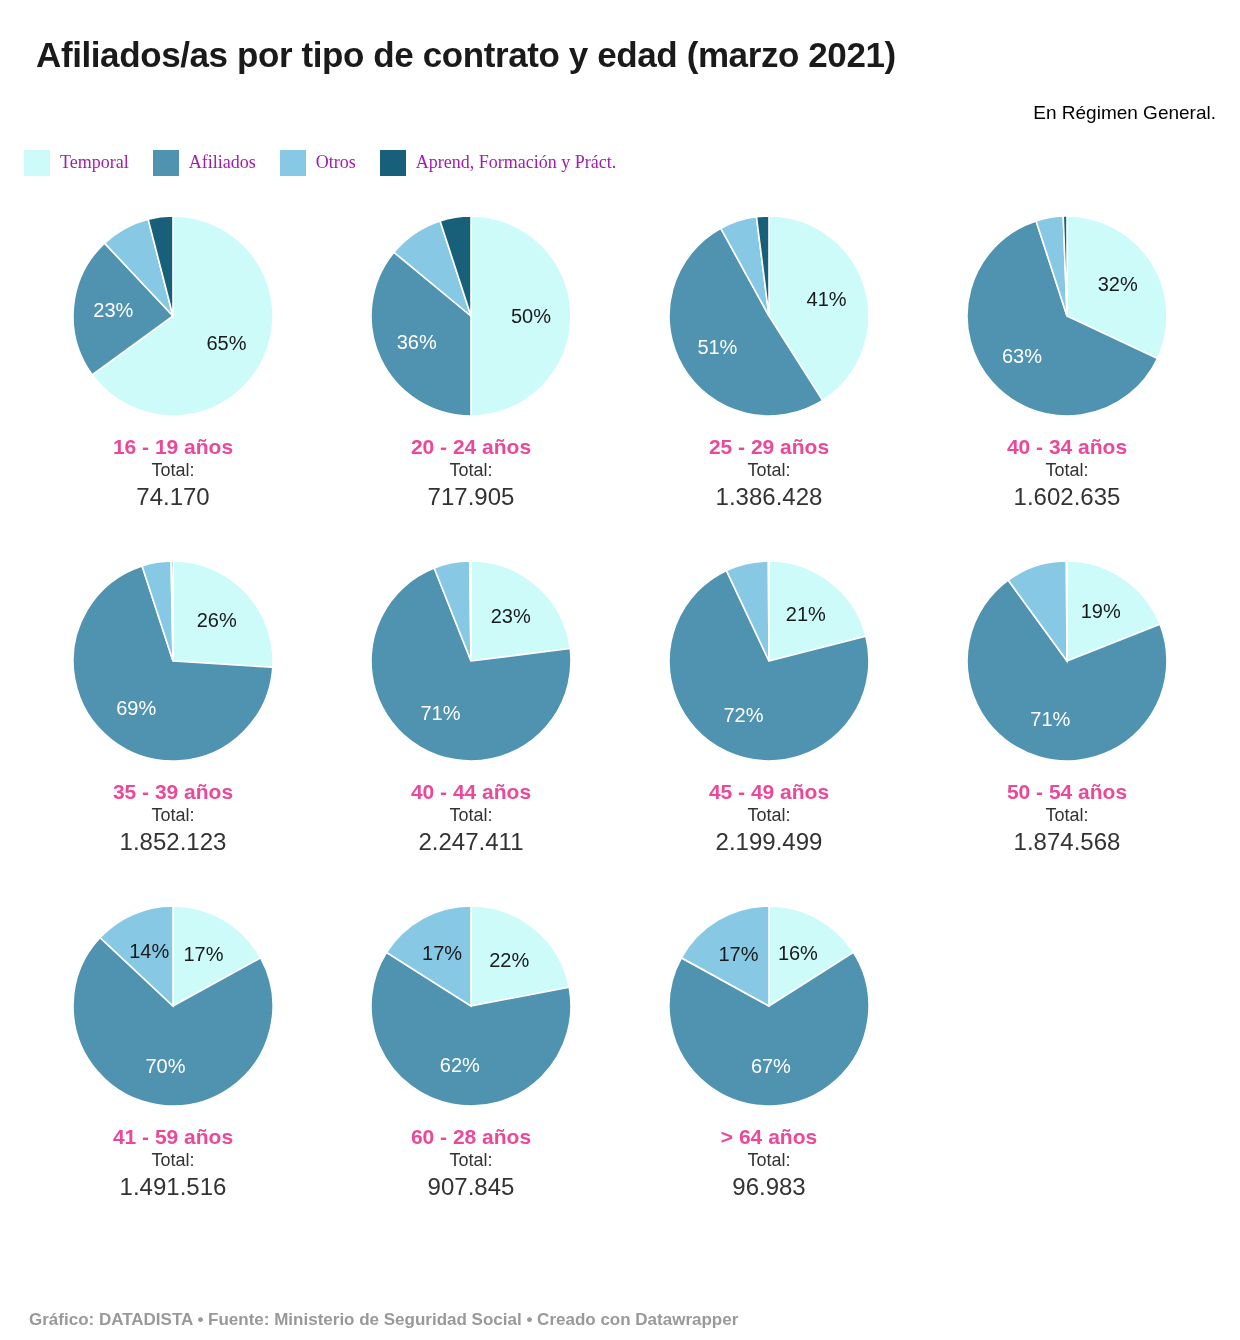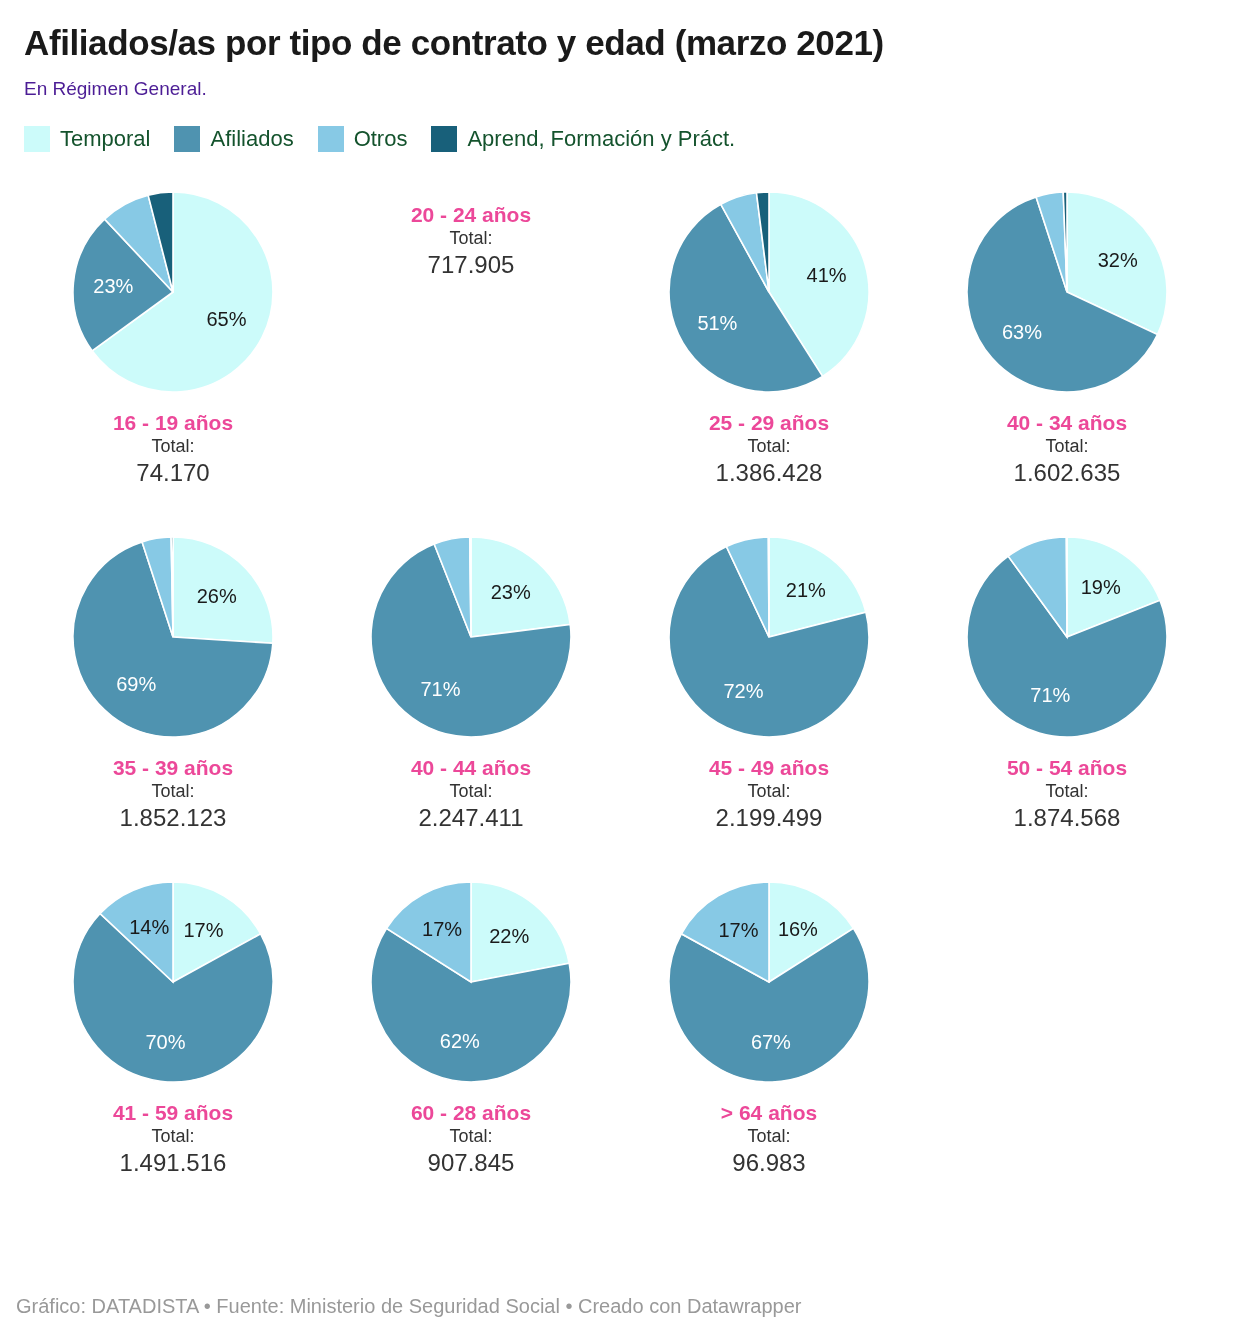--- a/index.html
+++ b/index.html
@@ -22,31 +22,32 @@
     padding: 0 24px;
     position: relative;
   }
 
   
   .chart-title {
     font-size: 35px;
     font-weight: bold;
     letter-spacing: -0.4px;
     color: #1a1a1a;
-    margin: 0;
+    margin: 12px;
     padding-top: 22px;
     line-height: 1.18;
   }
   .chart-subtitle {
     font-size: 19px;
     font-weight: normal;
-    color: #4c1d95;
+    color: #000000;
     margin: 0;
     padding-top: 14px;
     line-height: 1.3;
+    text-align: right;
   }
 
   
   .legend {
     display: flex;
     align-items: center;
     flex-wrap: wrap;
     margin-top: 24px;
     height: 26px;
   }
@@ -55,24 +56,25 @@
     align-items: center;
     margin-right: 24px;
   }
   .legend-swatch {
     width: 26px;
     height: 26px;
     display: block;
     flex: 0 0 auto;
   }
   .legend-label {
-    font-size: 22px;
-    color: #14532d;
+    font-size: 18px;
+    color: #a21caf;
     margin-left: 10px;
     white-space: nowrap;
+    font-family: Liberation Serif, serif;
   }
 
   
   .pie-grid {
     margin-top: 36px;
     display: grid;
     grid-template-columns: repeat(4, 1fr);
     grid-auto-rows: 345px;
     column-gap: 0px;
     row-gap: 0px;
@@ -117,25 +119,26 @@
   }
   .pie-total-value {
     font-size: 24px;
     color: #333333;
     line-height: 1.25;
   }
 
   
   .footer {
     position: absolute;
-    left: 16px;
+    left: 29px;
     bottom: 22px;
-    font-size: 20px;
+    font-size: 17px;
     color: #999999;
     white-space: nowrap;
+    font-weight: bold;
   }
 </style>
 </head>
 <body>
 
 <div class="page">
 
   <h1 class="chart-title">Afiliados/as por tipo de contrato y edad (marzo 2021)</h1>
 
   <p class="chart-subtitle">En Régimen General.</p>
@@ -171,20 +174,30 @@
             <text x="44.3" y="105.4" text-anchor="middle" class="slice-label" fill="#ffffff">23%</text>
           </svg>
         </div>
         <div class="pie-caption">
           <div class="pie-agegroup">16 - 19 años</div>
           <div class="pie-total-label">Total:</div>
           <div class="pie-total-value">74.170</div>
         </div>
       </div>
       <div class="pie-cell">
+        <div class="pie-wrap">
+          <svg class="pie-svg" viewBox="0 0 208 208">
+            <path d="M 104 104 L 104 4 A 100 100 0 0 1 104 204 Z" fill="#ccfbfa" stroke="#ffffff" stroke-width="1.6"></path>
+            <path d="M 104 104 L 104 204 A 100 100 0 0 1 26.9486757224211 40.257601025131 Z" fill="#4f93b0" stroke="#ffffff" stroke-width="1.6"></path>
+            <path d="M 104 104 L 26.9486757224211 40.257601025131 A 100 100 0 0 1 73.09830056250524 8.89434837048465 Z" fill="#87c9e5" stroke="#ffffff" stroke-width="1.6"></path>
+            <path d="M 104 104 L 73.09830056250524 8.89434837048465 A 100 100 0 0 1 103.99999999999999 4 Z" fill="#18607a" stroke="#ffffff" stroke-width="1.6"></path>
+            <text x="164.0" y="111.0" text-anchor="middle" class="slice-label" fill="#1a1a1a">50%</text>
+            <text x="49.7" y="136.5" text-anchor="middle" class="slice-label" fill="#ffffff">36%</text>
+          </svg>
+        </div>
         <div class="pie-caption">
           <div class="pie-agegroup">20 - 24 años</div>
           <div class="pie-total-label">Total:</div>
           <div class="pie-total-value">717.905</div>
         </div>
       </div>
       <div class="pie-cell">
         <div class="pie-wrap">
           <svg class="pie-svg" viewBox="0 0 208 208">
             <path d="M 104 104 L 104 4 A 100 100 0 0 1 157.58267949789968 188.4327925502015 Z" fill="#ccfbfa" stroke="#ffffff" stroke-width="1.6"></path>

